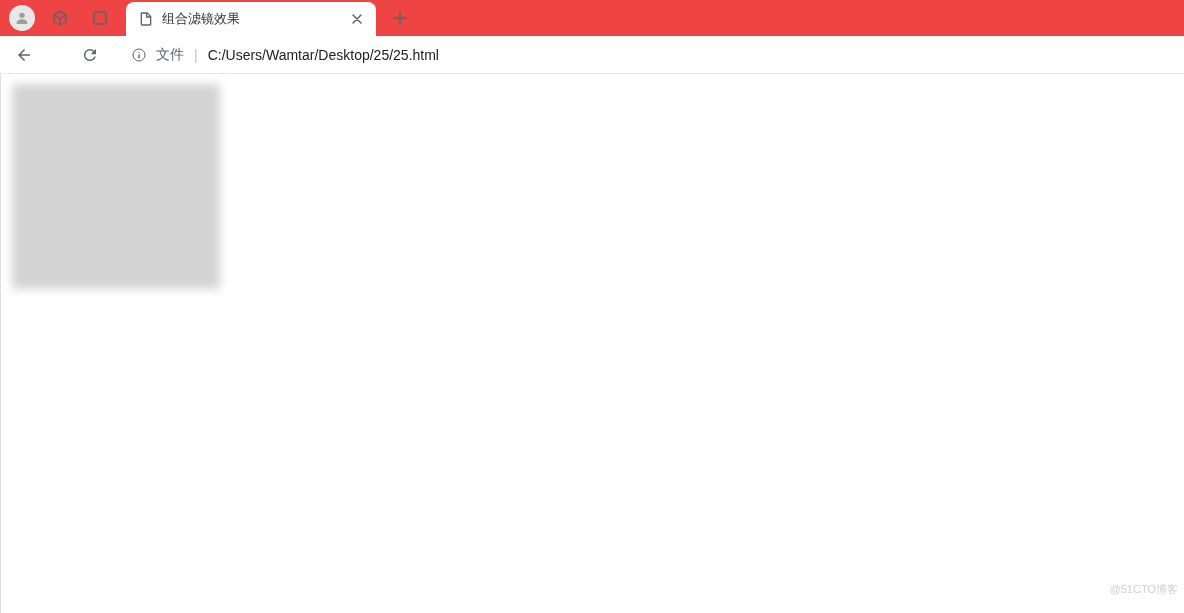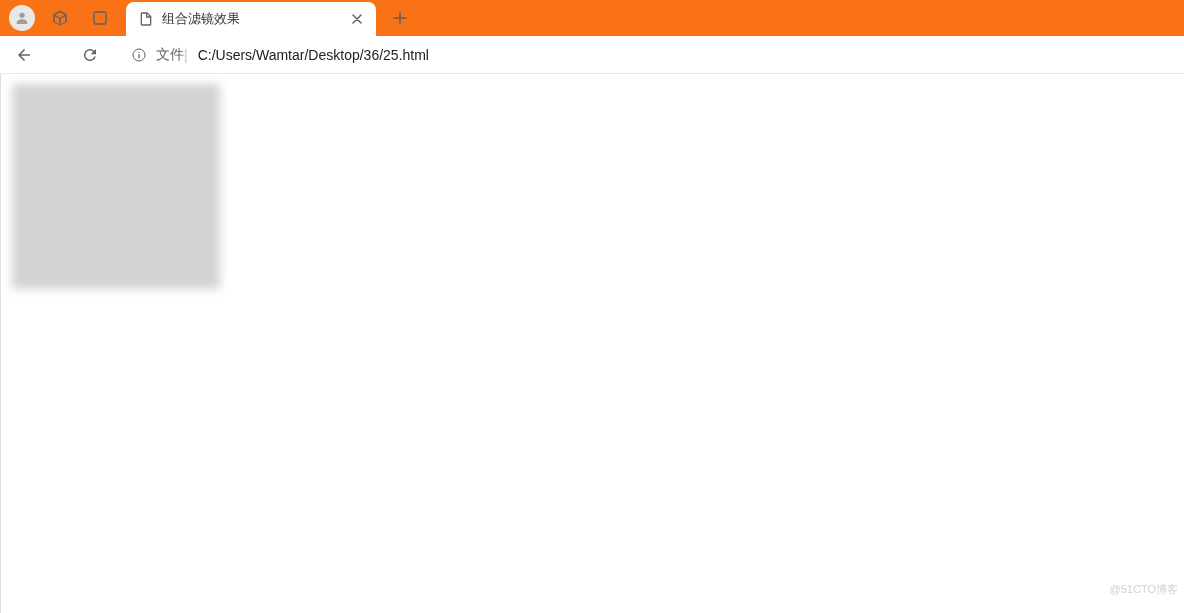--- a/index.html
+++ b/index.html
@@ -10,21 +10,21 @@
     body {
       font-family: -apple-system, BlinkMacSystemFont, "Segoe UI", Arial, sans-serif;
       background: #ffffff;
       width: 1184px;
       height: 613px;
       overflow: hidden;
       position: relative;
     }
     .tab-strip {
       height: 36px;
-      background: #f97316;
+      background: #ef4444;
       display: flex;
       align-items: center;
       padding-left: 6px;
     }
     .chrome-icon-btn {
       width: 32px;
       height: 32px;
       display: flex;
       align-items: center;
       justify-content: center;
@@ -130,21 +130,21 @@
       width: 18px;
       height: 18px;
       display: flex;
       align-items: center;
       justify-content: center;
       margin-right: 8px;
     }
     .url-file-label {
       font-size: 14px;
       color: #5f6368;
-      margin-right: 0;
+      margin-right: 10px;
     }
     .url-separator {
       color: #c0c0c0;
       margin-right: 10px;
       font-size: 14px;
     }
     .url-path {
       font-size: 14px;
       color: #202124;
       flex: 1;
@@ -231,21 +231,21 @@
   <div class="url-box">
     <div class="url-info-icon">
       <svg width="16" height="16" viewBox="0 0 24 24">
         <circle cx="12" cy="12" r="9" fill="none" stroke="#5f6368" stroke-width="1.5"></circle>
         <circle cx="12" cy="8" r="1" fill="#5f6368"></circle>
         <rect x="11" y="11" width="2" height="6" fill="#5f6368"></rect>
       </svg>
     </div>
     <span class="url-file-label">文件</span>
     <span class="url-separator">|</span>
-    <span class="url-path">C:/Users/Wamtar/Desktop/36/25.html</span>
+    <span class="url-path">C:/Users/Wamtar/Desktop/25/25.html</span>
   </div>
 </div>
 
 <div class="page-content">
   <div class="blurred-box"></div>
 </div>
 
 <div class="page-border-left"></div>
 
 <div class="watermark">@51CTO博客</div>

